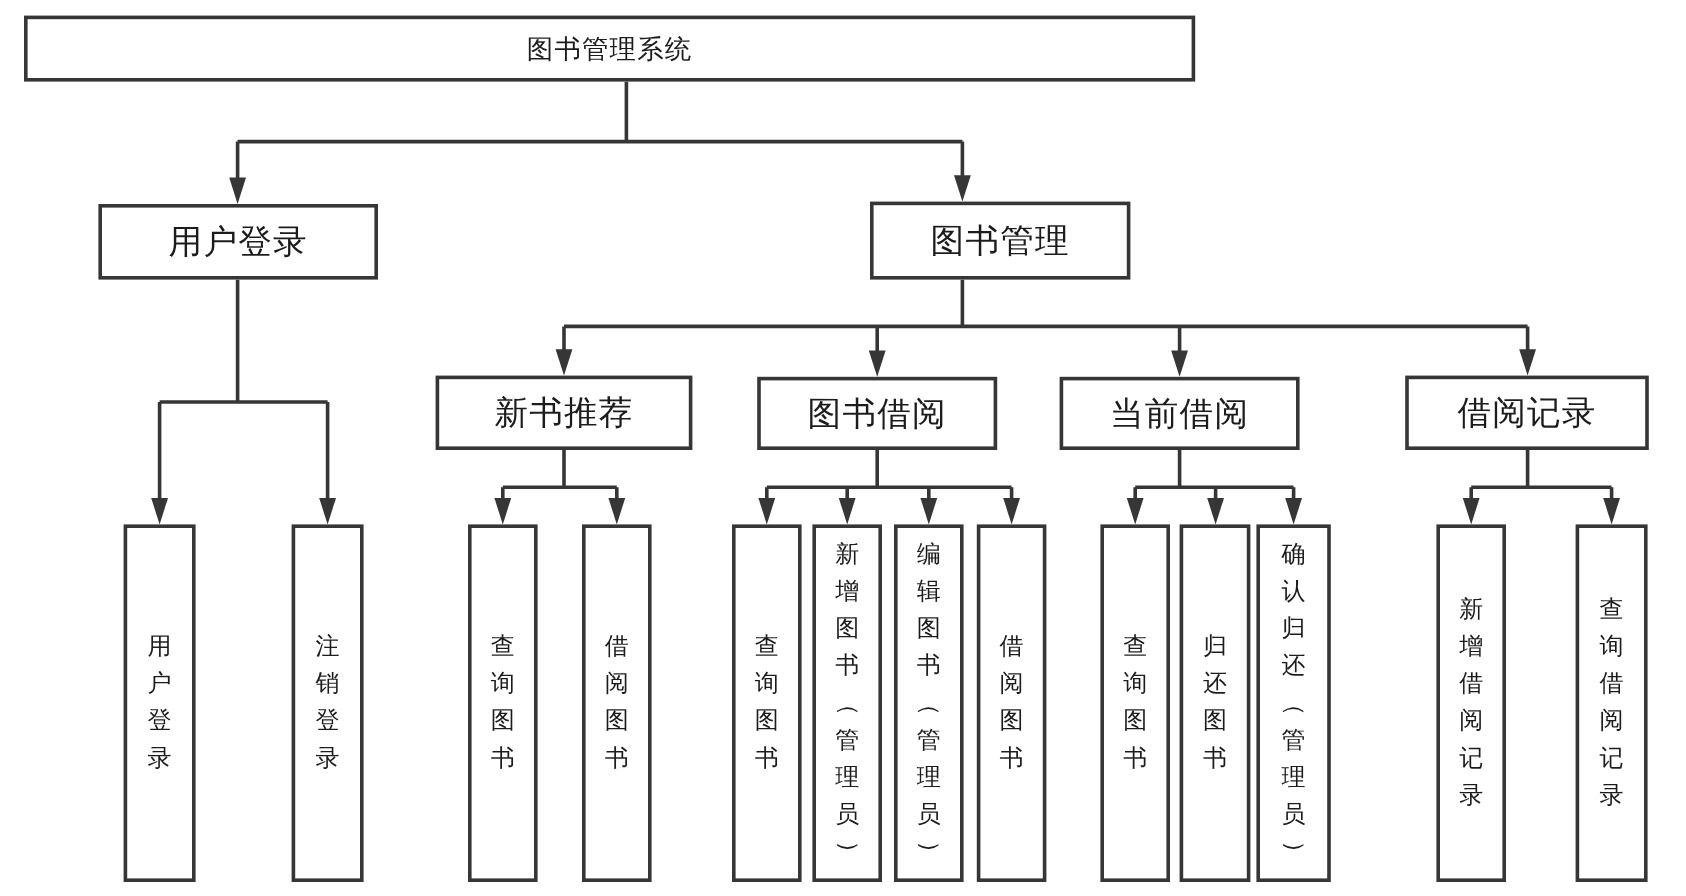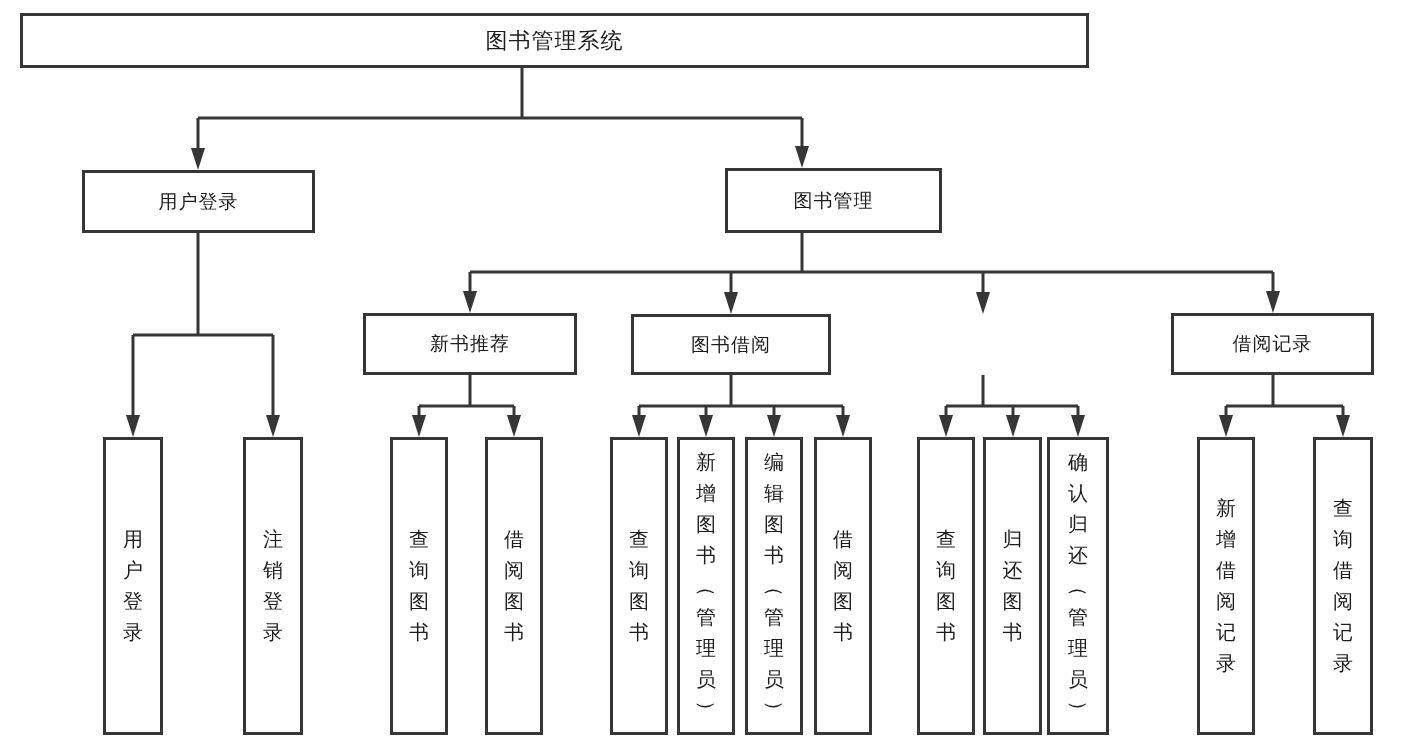--- a/index.html
+++ b/index.html
@@ -7,21 +7,21 @@
   #stage{
     position:relative;width:1405px;height:747px;background:#ffffff;
     overflow:hidden;color:#1c1c1c;
   }
   #wires{position:absolute;left:0;top:0;z-index:1;}
   .node{
     position:absolute;box-sizing:border-box;background:#ffffff;
     border:3px solid #363636;display:flex;align-items:center;justify-content:center;
     z-index:2;color:#1c1c1c;
   }
-  .hnode{font-size:19px;letter-spacing:1px;white-space:nowrap;}
+  .hnode{font-size:28px;letter-spacing:1px;white-space:nowrap;}
   .rootnode{font-size:22px;}
   .vnode{flex-direction:column;font-size:20px;padding:2px 0;}
   .vnode .ch{display:block;height:31px;line-height:31px;text-align:center;}
   .vnode .rot{transform:rotate(90deg);}
   #watermark{
     position:absolute;left:1188px;top:713px;z-index:5;
     font-size:19px;letter-spacing:0.5px;color:rgba(128,128,128,0.88);
     white-space:nowrap;
   }
 </style>
@@ -63,27 +63,28 @@
       <polygon points="767,415 781,415 774,437"></polygon>
       <polygon points="836,415 850,415 843,437"></polygon>
       <polygon points="939,415 953,415 946,437"></polygon>
       <polygon points="1006,415 1020,415 1013,437"></polygon>
       <polygon points="1071,415 1085,415 1078,437"></polygon>
       <polygon points="1219,415 1233,415 1226,437"></polygon>
       <polygon points="1336,415 1350,415 1343,437"></polygon>
     </g>
   </svg>
 
-  <div class="node hnode rootnode" style="left:20px;top:13px;width:1069px;height:55px;">图书管理系统</div>
+  <div class="node hnode rootnode" style="left:20px;top:13px;width:976px;height:55px;">图书管理系统</div>
 
   <div class="node hnode" style="left:82px;top:170px;width:233px;height:63px;">用户登录</div>
   <div class="node hnode" style="left:693px;top:168px;width:217px;height:65px;margin-left:32px;">图书管理</div>
 
   <div class="node hnode" style="left:631px;top:314px;width:200px;height:61px;">图书借阅</div>
   <div class="node hnode" style="left:363px;top:313px;width:214px;height:62px;">新书推荐</div>
+  <div class="node hnode" style="left:883px;top:314px;width:200px;height:61px;">当前借阅</div>
   <div class="node hnode" style="left:1171px;top:313px;width:203px;height:62px;font-family:Liberation Serif, serif;">借阅记录</div>
 
   <div class="node vnode" style="left:103px;top:437px;width:60px;height:298px;">
       <span class="ch">用</span>
       <span class="ch">户</span>
       <span class="ch">登</span>
       <span class="ch">录</span>
     </div>
   <div class="node vnode" style="left:243px;top:437px;width:60px;height:298px;">
       <span class="ch">注</span>

